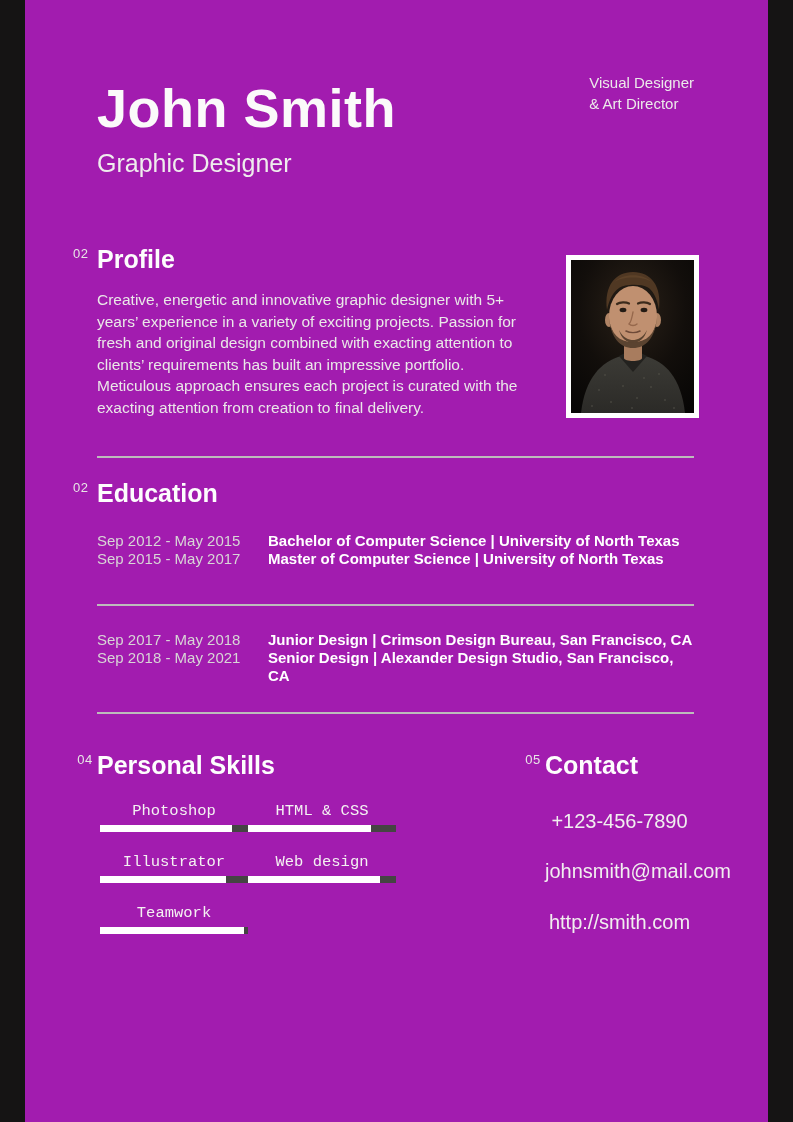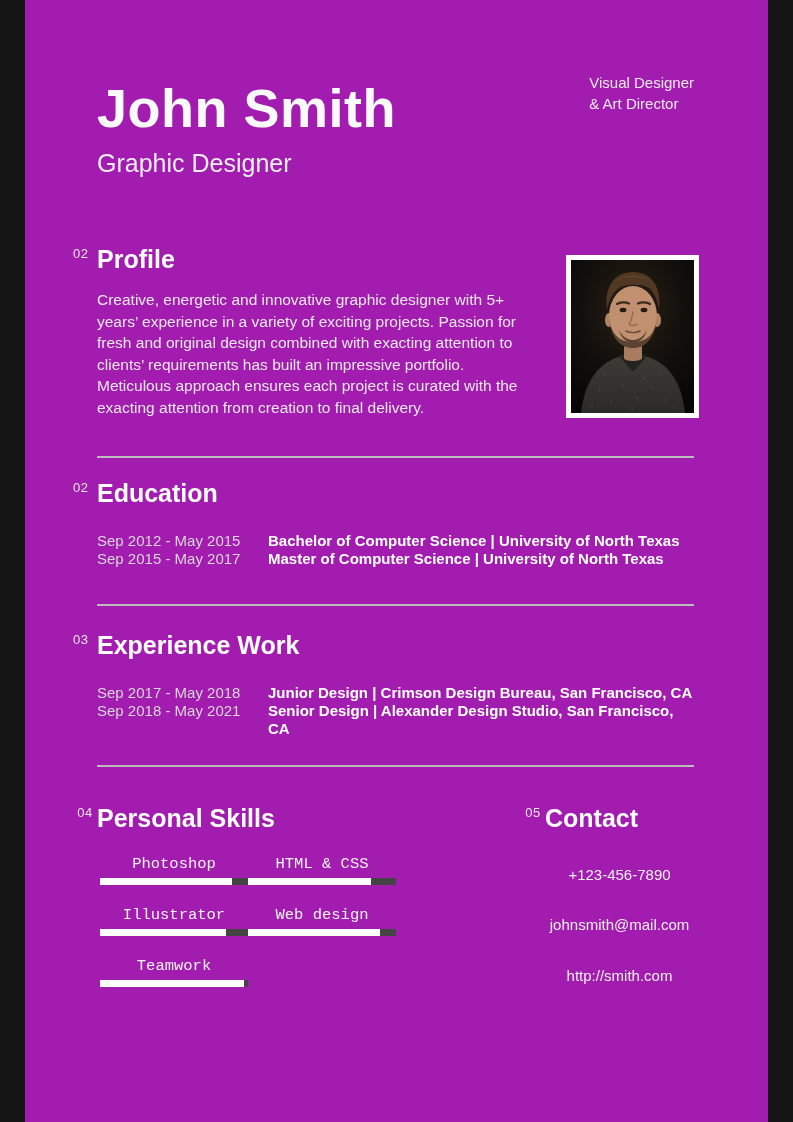--- a/index.html
+++ b/index.html
@@ -81,21 +81,21 @@
     padding-left: 3px; margin-top: 2px; font-family: Liberation Mono, monospace;
   }
   .skill { margin-top: 21px; }
   .skill-label { font-size: 15.5px; color: #f4f2f2; line-height: 18px; }
   .skill-track {
     margin-top: 5px; height: 7px; width: 148px; background: #454443;
   }
   .skill-fill { height: 7px; background: #ffffff; }
 
   .contact-block { width: 149px; }
-  .contact-item { font-size: 15px; color: #f1efef; line-height: 17px; }
+  .contact-item { font-size: 20px; color: #f1efef; line-height: 17px; }
   .contact-1 { margin-top: 34px; }
   .contact-2 { margin-top: 33px; }
   .contact-3 { margin-top: 34px; }
 </style>
 </head>
 <body>
 
 <div class="page">
 
   <div class="header">
@@ -186,24 +186,20 @@
     <span class="dates">Sep 2012 - May 2015</span>
     <span class="desc">Bachelor of Computer Science | University of North Texas</span>
   </div>
   <div class="entry-row row-b">
     <span class="dates">Sep 2015 - May 2017</span>
     <span class="desc">Master of Computer Science | University of North Texas</span>
   </div>
 
   <div class="divider divider-2"></div>
 
-  <div class="sec-head exp-head">
-    <span class="sec-num">03</span>
-    <span class="sec-title">Experience Work</span>
-  </div>
   <div class="entry-row row-a">
     <span class="dates">Sep 2017 - May 2018</span>
     <span class="desc">Junior Design | Crimson Design Bureau, San Francisco, CA</span>
   </div>
   <div class="entry-row row-b">
     <span class="dates">Sep 2018 - May 2021</span>
     <span class="desc">Senior Design | Alexander Design Studio, San Francisco, CA</span>
   </div>
 
   <div class="divider divider-3"></div>

